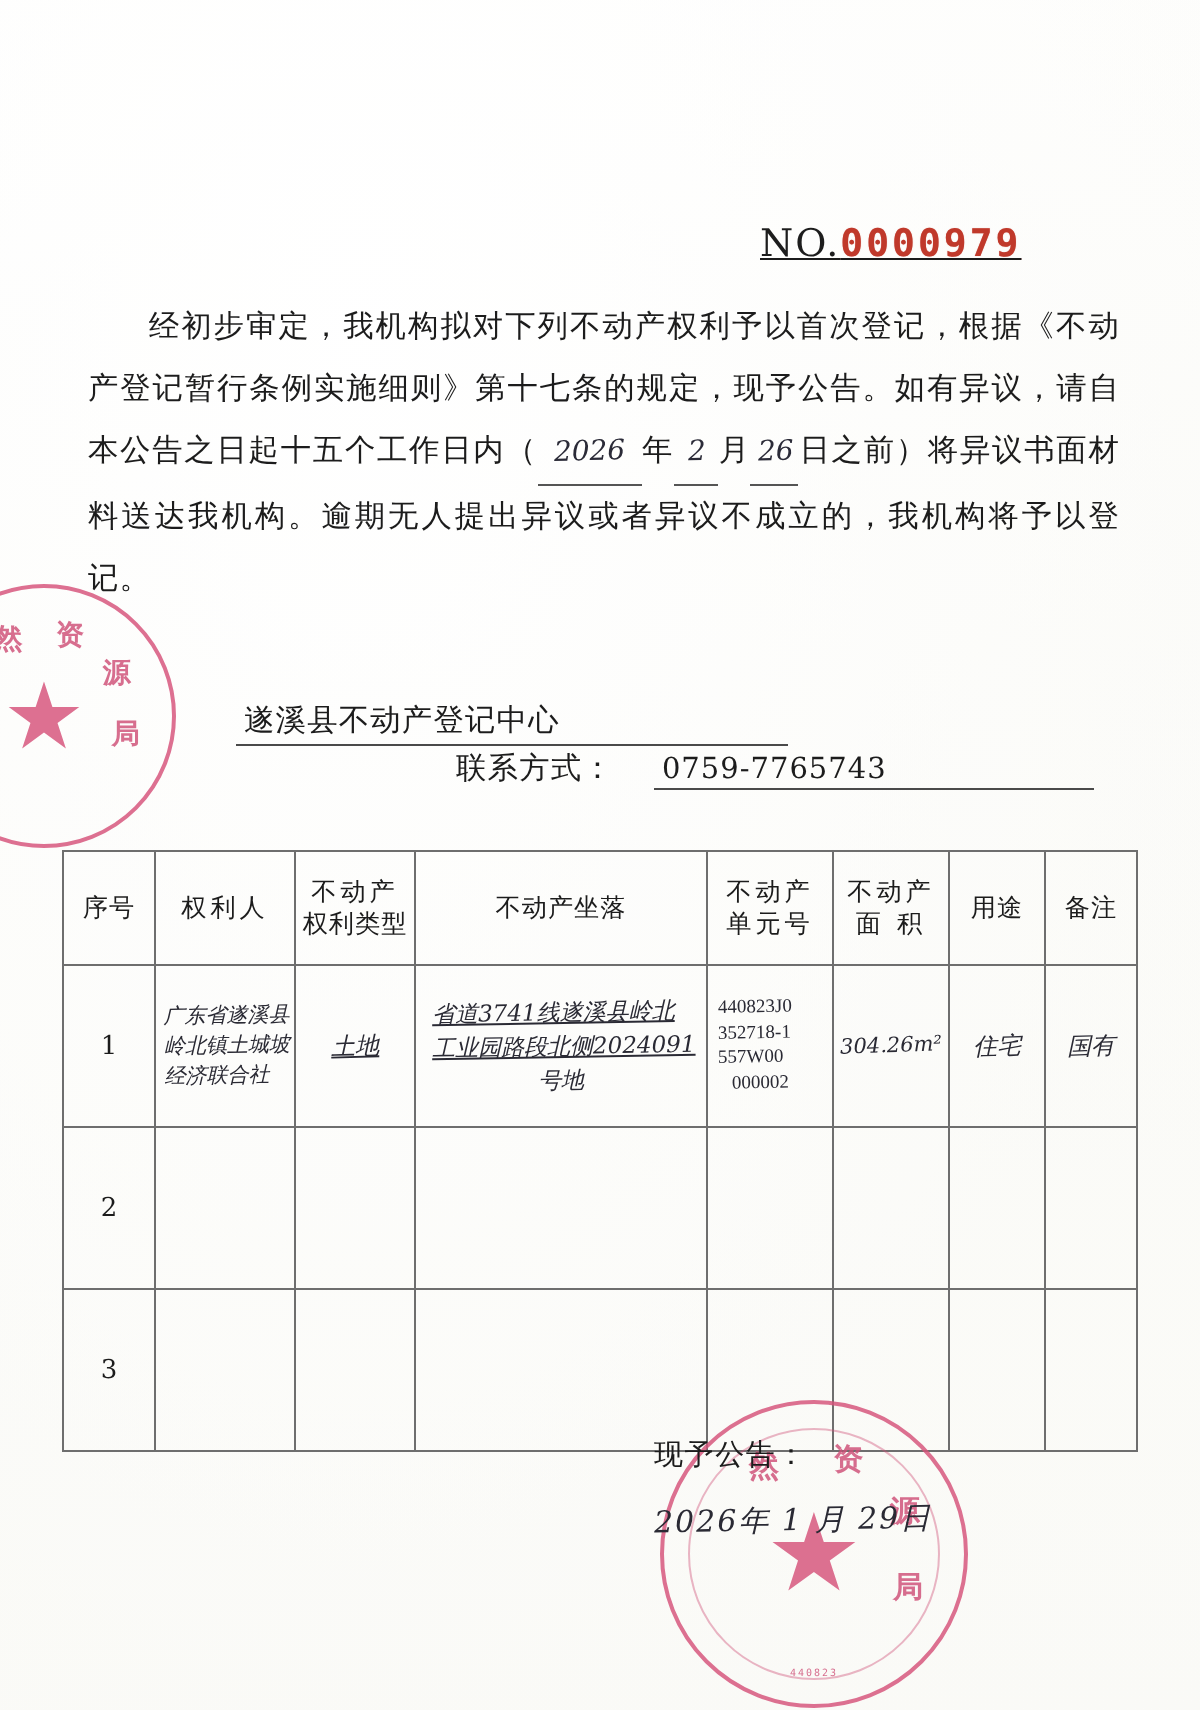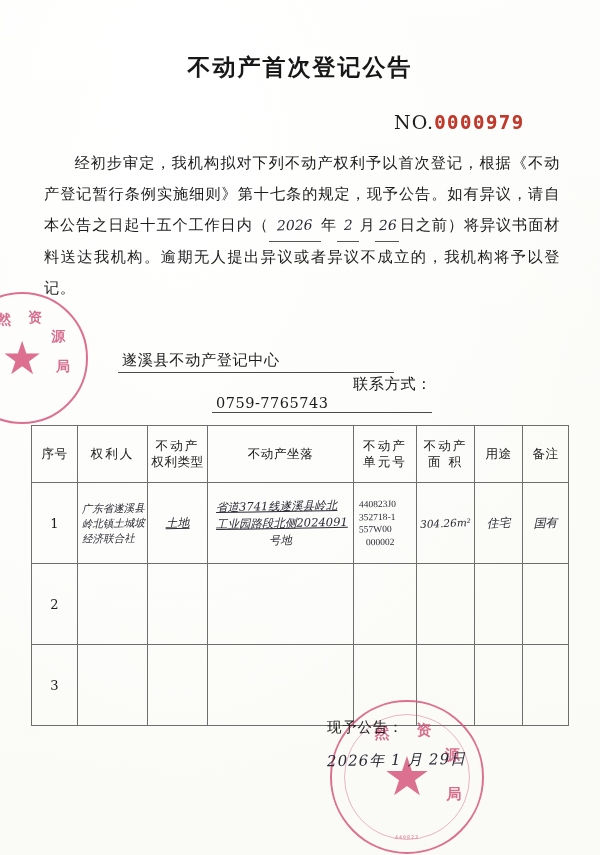--- a/index.html
+++ b/index.html
@@ -16,22 +16,22 @@
   .scan-tint{position:absolute;inset:0;
     background:radial-gradient(ellipse at 30% 20%, rgba(255,255,255,.9) 0%, rgba(250,250,246,.35) 70%);
     pointer-events:none;}
 
   
   .title{position:absolute;top:52px;left:0;width:600px;text-align:center;
     font-family:"DejaVu Sans","Liberation Sans",sans-serif;
     font-size:23px;font-weight:bold;letter-spacing:2px;color:#171717;}
 
   
-  .serial{position:absolute;top:111px;left:394px;
-    font-size:19px;letter-spacing:1px;display:flex;align-items:center;}
+  .serial{position:absolute;top:111px;left:380px;
+    font-size:19px;letter-spacing:1px;display:flex;align-items:center;text-decoration:underline;}
   .serial .lbl{font-family:"DejaVu Serif","Liberation Serif",serif;
     color:#1d1d1d;font-size:19px;}
   .serial .num{color:#c0392b;font-size:19px;font-weight:bold;letter-spacing:1.5px;
     font-family:"DejaVu Sans Mono","Liberation Mono",monospace;
     text-shadow:0 0 .4px rgba(192,57,43,.55);}
 
   
   .body-text{position:absolute;top:148px;left:44px;width:516px;
     font-size:15.2px;line-height:31px;letter-spacing:.6px;color:#1c1c1c;
     text-align:justify;}
@@ -42,27 +42,27 @@
     font-style:italic;color:#2b2b38;font-size:14px;letter-spacing:0;
     transform:rotate(-1.5deg);display:inline-block;}
   .b-year{width:52px;}
   .b-month{width:22px;}
   .b-day{width:24px;}
 
   
   .info-line{position:absolute;font-size:15.2px;letter-spacing:.6px;color:#1c1c1c;
     display:flex;align-items:flex-end;}
   .info-addr{top:330px;left:118px;}
-  .info-tel{top:374px;left:212px;flex-direction:column;}
+  .info-tel{top:374px;left:228px;}
   .info-line .ilabel{white-space:nowrap;}
   .info-line .ivalue{border-bottom:1px solid #4a4a4a;padding:0 4px 1px 4px;
     white-space:nowrap;}
   .info-addr .ivalue{width:268px;margin-top:20px;}
   .info-tel .ivalue{width:212px;font-family:"DejaVu Serif","Liberation Serif",serif;
-    letter-spacing:.5px;font-size:14.5px;}
+    letter-spacing:.5px;font-size:14.5px;margin-left:20px;}
 
   
   table.reg{position:absolute;top:425px;left:31px;width:537px;
     border-collapse:collapse;table-layout:fixed;}
   table.reg th,table.reg td{border:1px solid #6e6e6e;
     text-align:center;vertical-align:middle;color:#1c1c1c;}
   table.reg th{font-size:12.6px;font-weight:normal;letter-spacing:.5px;
     line-height:16px;height:52px;padding:2px 1px;}
   table.reg th .sp{letter-spacing:2px;}
   table.reg td{height:76px;padding:2px;}
@@ -105,21 +105,20 @@
   .seal .bnum{position:absolute;left:50%;bottom:12px;transform:translateX(-50%);
     font-size:5px;color:#cf4f77;letter-spacing:1px;
     font-family:"DejaVu Sans Mono","Liberation Mono",monospace;}
 </style>
 </head>
 <body>
 
 <div class="page">
   <div class="scan-tint"></div>
 
-  <div class="title">不动产首次登记公告</div>
 
   <div class="serial">
     <span class="lbl">NO.</span>
     <span class="num">0000979</span>
   </div>
 
   <div class="body-text">
     <span class="indent"></span><span>经初步审定，我机构拟对下列不动产权利予以首次登记，根据《不动产登记暂行条例实施细则》第十七条的规定，现予公告。如有异议，请自本公告之日起十五个工作日内（</span><span class="blank b-year"><span class="hand">2026</span></span><span>年</span><span class="blank b-month"><span class="hand">2</span></span><span>月</span><span class="blank b-day"><span class="hand">26</span></span><span>日之前</span><span>）将异议书面材料送达我机构。逾期无人提出异议或者异议不成立的，我机构将予以登记。</span>
   </div>
 

